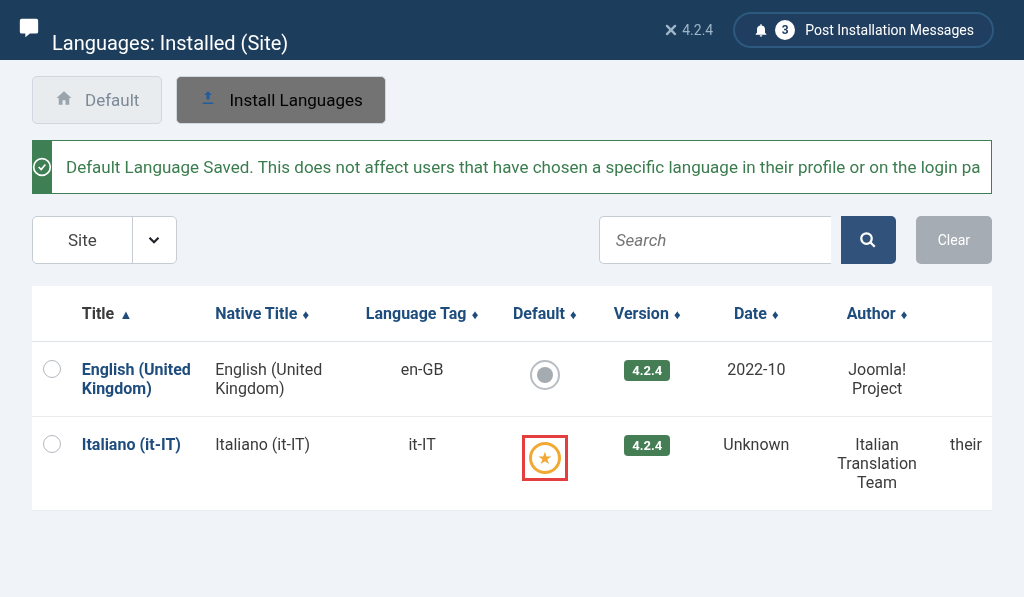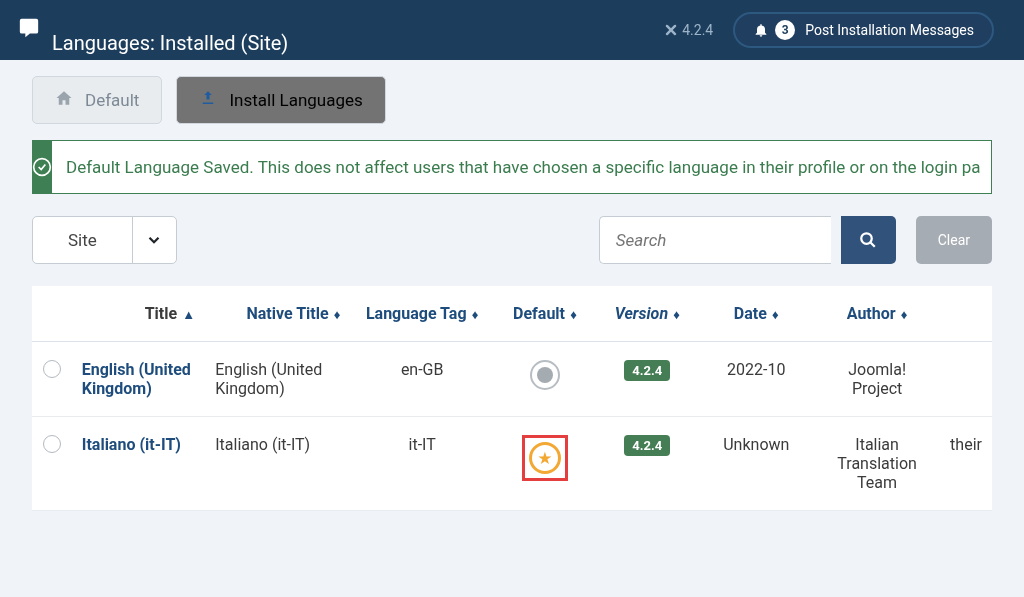--- a/index.html
+++ b/index.html
@@ -36,41 +36,41 @@
     .select-box .chev { width: 44px; height: 100%; border-left: 1px solid #c5ccd4; display: flex; align-items: center; justify-content: center; font-size: 20px; font-weight: 700; color: #212529; }
     .filter-spacer { flex: 1; }
     .search-input { width: 232px; height: 48px; border: 1px solid #c5ccd4; border-right: none; border-radius: 5px 0 0 5px; padding: 0 16px; font-size: 17px; font-style: italic; color: #888; margin-left: 19px; }
     .search-btn { width: 55px; height: 48px; background: #31527a; color: #fff; border: none; border-radius: 0 5px 5px 0; display: flex; align-items: center; justify-content: center; font-size: 18px; cursor: pointer; }
     .clear-btn { height: 48px; padding: 0 22px; background: #a6acb3; color: #fff; border: none; border-radius: 5px; font-size: 14px; margin-left: 10px; cursor: pointer; }
 
     
     .tbl-wrap { padding: 0 32px; }
     table { width: 100%; border-collapse: collapse; background: #fff; }
     th { padding: 18px 10px; font-size: 16px; font-weight: 700; text-align: center; border-bottom: 1px solid #dde2e8; color: #1e4d7d; white-space: nowrap; }
-    th.left { text-align: right; }
+    th.left { text-align: left; }
     th.dark { color: #3b3b3b; }
     th .sort { font-size: 13px; color: #1e4d7d; margin-left: 2px; }
     td { padding: 18px 10px; vertical-align: top; text-align: center; font-size: 16px; border-bottom: 1px solid #e8ecef; color: #3b3b3b; }
     td.left { text-align: left; }
     .radio-dummy { width: 18px; height: 18px; border: 1px solid #b4bac0; border-radius: 50%; display: inline-block; }
     .title-cell { font-weight: 700; color: #1e4d7d; }
     .badge-version { background: #457d54; color: #fff; font-size: 13px; font-weight: 700; padding: 3px 8px; border-radius: 4px; display: inline-block; }
 
     .default-dot { width: 30px; height: 30px; border: 2px solid #b7bdc2; border-radius: 50%; display: inline-flex; align-items: center; justify-content: center; }
     .default-dot .inner { width: 16px; height: 16px; background: #a4abb1; border-radius: 50%; }
 
     .star-outline-box { width: 46px; height: 46px; border: 3px solid #e43e3e; display: inline-flex; align-items: center; justify-content: center; }
     .star-circle { width: 32px; height: 32px; border: 3px solid #f2a832; border-radius: 50%; display: flex; align-items: center; justify-content: center; color: #f2a832; font-size: 17px; }
 
     .col-chk { width: 40px; }
     .col-title { width: 140px; }
     .col-native { width: 150px; }
     .col-tag { width: 145px; }
     .col-def { width: 105px; }
-    .col-ver { width: 105px; font-style: italic; }
+    .col-ver { width: 105px; }
     .col-date { width: 120px; }
     .col-auth { width: 130px; }
     .col-extra { width: 40px; }
   </style>
 </head>
 <body>
 
 <div class="top-header">
   <span class="icon-speech">
     <svg width="22" height="22" viewBox="0 0 24 24" fill="#fff">

